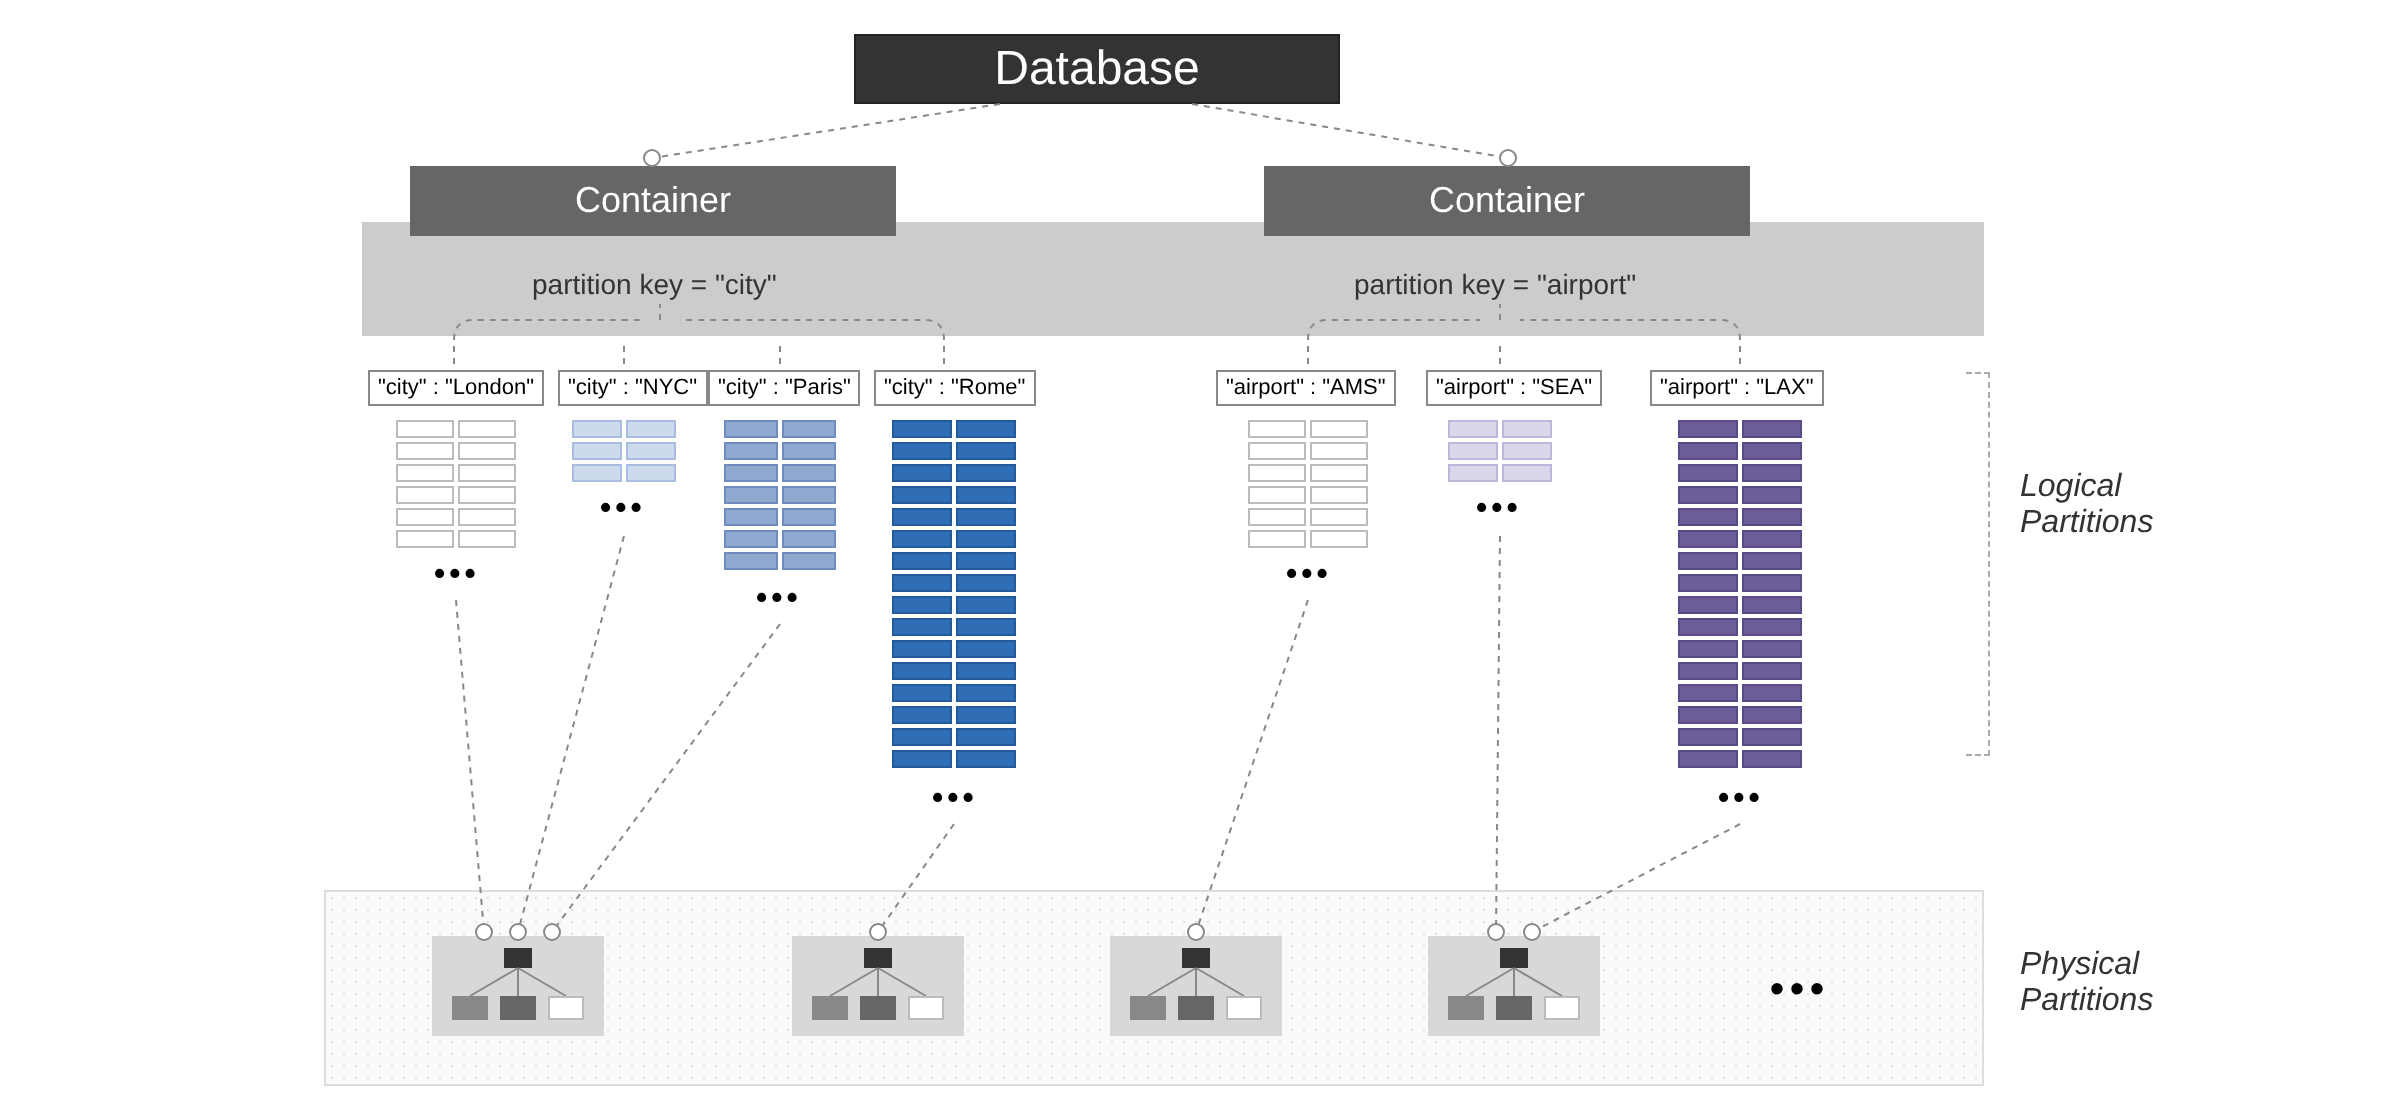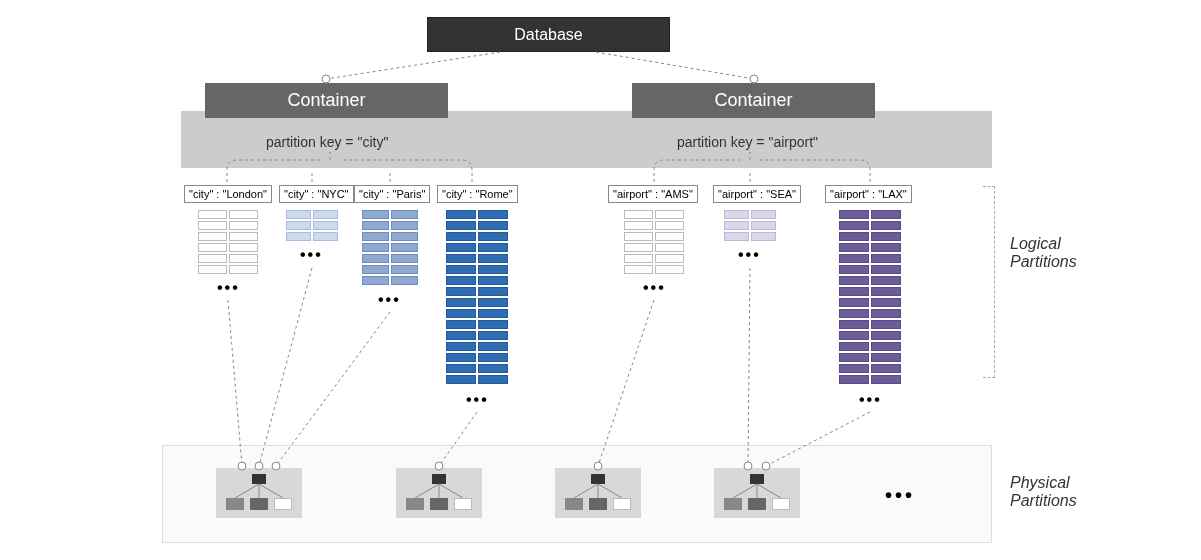--- a/index.html
+++ b/index.html
@@ -14,21 +14,21 @@
   .box {
     position: absolute;
     text-align: center;
     display: flex;
     align-items: center;
     justify-content: center;
   }
   .database {
     background: #333;
     color: #fff;
-    font-size: 16px;
+    font-size: 24px;
     border: 1px solid #222;
   }
   .gray-band {
     position: absolute;
     background: #ccc;
   }
   .container-box {
     background: #666;
     color: #fff;
     font-size: 18px;

